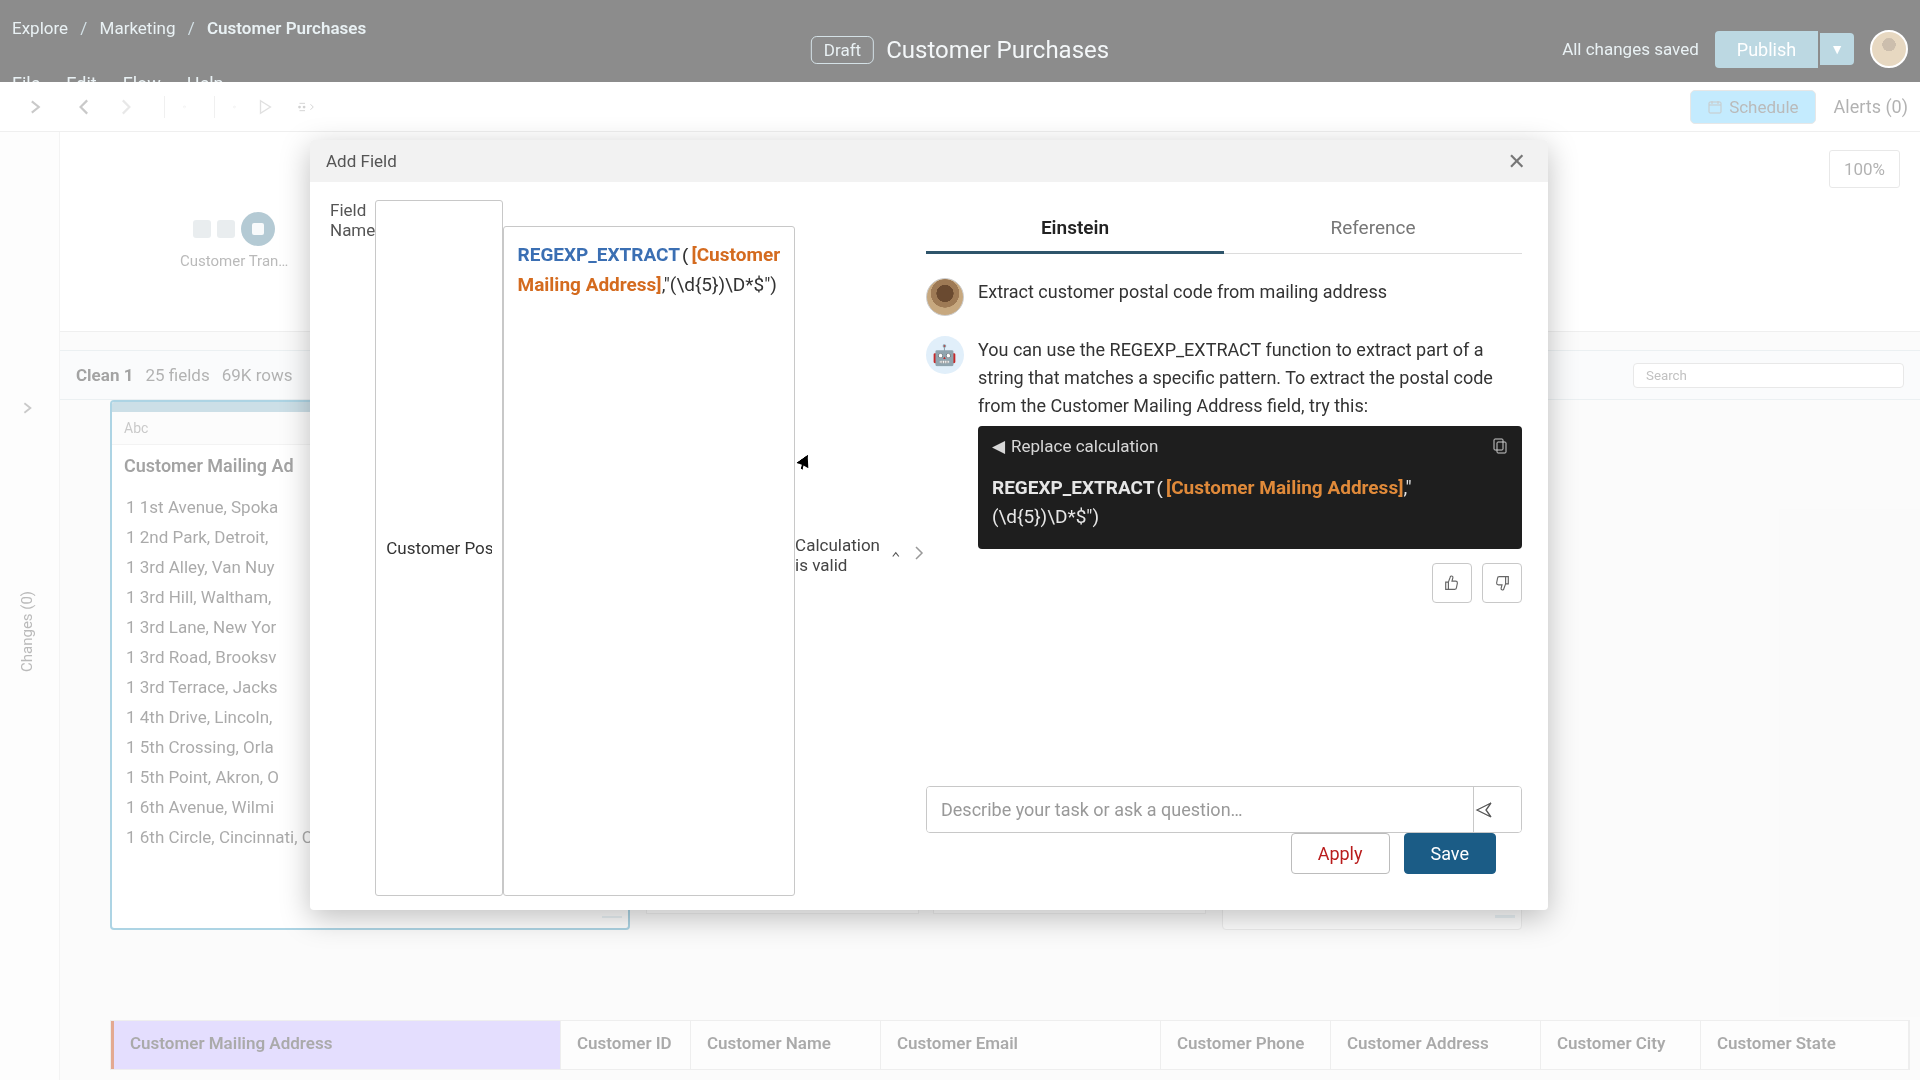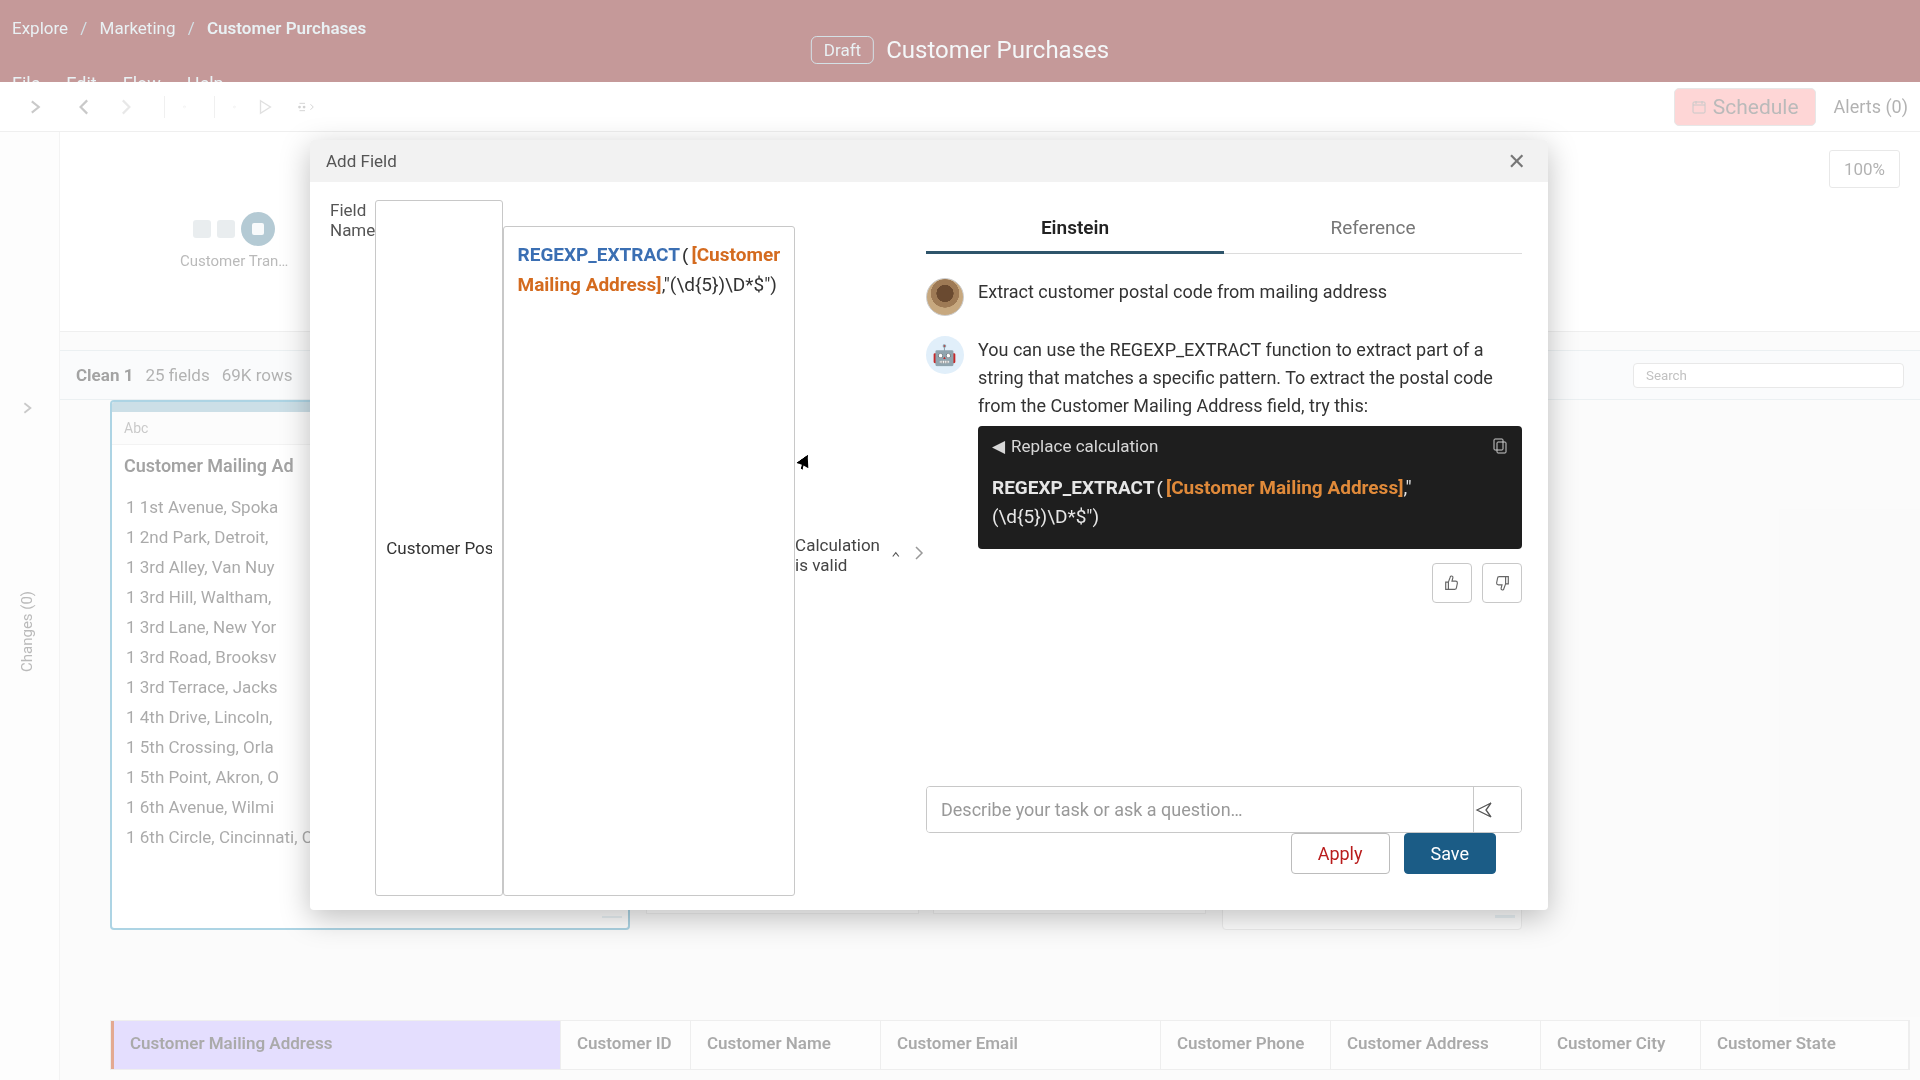--- a/index.html
+++ b/index.html
@@ -1,19 +1,19 @@
 <!DOCTYPE html>
 <html><head>
 <meta charset="utf-8">
 <style>
 * { box-sizing: border-box; margin: 0; padding: 0; font-family: -apple-system, BlinkMacSystemFont, "Segoe UI", Roboto, sans-serif; }
 body { width: 1920px; height: 1080px; background: #f5f5f5; overflow: hidden; position: relative; }
 
 
-.topbar { height: 104px; background: #7f1d1d; color: #cfe0e6; position: relative; }
+.topbar { height: 104px; background: #000000; color: #cfe0e6; position: relative; }
 .breadcrumb { position: absolute; top: 18px; left: 12px; font-size: 17px; color: #cfe0e6; }
 .breadcrumb span { color: #cfe0e6; }
 .breadcrumb .sep { margin: 0 8px; color: #9fbcc8; }
 .breadcrumb .current { font-weight: 600; }
 .menubar { position: absolute; bottom: 10px; left: 12px; display: flex; gap: 26px; font-size: 18px; }
 .menubar div { color: #cfe0e6; cursor: pointer; }
 .title-area { position: absolute; left: 50%; top: 36px; transform: translateX(-50%); display: flex; align-items: center; gap: 12px; }
 .draft-badge { border: 1.5px solid #9fbcc8; border-radius: 6px; padding: 3px 12px; font-size: 17px; color: #cfe0e6; }
 .doc-title { font-size: 24px; color: #e6eef1; font-weight: 400; }
 .top-right { position: absolute; right: 12px; top: 30px; display: flex; align-items: center; gap: 16px; }
@@ -25,21 +25,21 @@
 
 
 .dim-overlay { position:absolute; inset:0; background:rgba(255,255,255,0.55); z-index: 5; pointer-events:none; }
 
 
 .toolrow { position: absolute; top: 82px; left: 0; right: 0; height: 50px; background: #fff; border-bottom: 1px solid #dcdcdc; display:flex; align-items:center; padding: 0 12px; }
 .sidebar-toggle { width: 48px; display:flex; justify-content:center; color:#888; font-size:18px; }
 .tool-icons { display:flex; gap:18px; align-items:center; margin-left:14px; }
 .tool-icons .ic { width:22px; height:22px; color:#999; display:flex; align-items:center; justify-content:center; }
 .tool-right { margin-left:auto; display:flex; gap:18px; align-items:center; }
-.schedule-btn { border:1px solid #c9c9c9; border-radius:5px; padding:6px 16px; font-size:21px; color:#666; background:#fca5a5; display:flex; gap:6px; align-items:center; }
+.schedule-btn { border:1px solid #c9c9c9; border-radius:5px; padding:6px 16px; font-size:17px; color:#666; background:#7dd3fc; display:flex; gap:6px; align-items:center; }
 .alerts-txt { font-size:18px; color:#555; }
 
 
 .flow-canvas { position:absolute; top:132px; left:60px; right:0; height:200px; background:#fff; border-bottom:1px solid #dcdcdc; }
 .flow-node { position:absolute; left:120px; top:80px; text-align:center; }
 .flow-icons-row { display:flex; gap:6px; align-items:center; justify-content:center; margin-bottom:6px;}
 .flow-mini-icon{width:18px;height:18px;background:#cfd8dc;border-radius:3px;}
 .flow-circle { width:34px; height:34px; border-radius:50%; background:#5a8aa0; display:inline-flex; align-items:center; justify-content:center; color:#fff; }
 .flow-label { font-size:15px; color:#666; margin-top:6px; }
 .zoom-box { position:absolute; top:150px; right:20px; border:1px solid #ccc; background:#fff; padding:8px 14px; font-size:17px; color:#555; border-radius:3px; }
@@ -139,20 +139,26 @@
   </div>
   <div class="menubar">
     <div>File</div>
     <div>Edit</div>
     <div>Flow</div>
     <div>Help</div>
   </div>
   <div class="title-area">
     <div class="draft-badge">Draft</div>
     <div class="doc-title">Customer Purchases</div>
+  </div>
+  <div class="top-right">
+    <div class="saved-text">All changes saved</div>
+    <button class="publish-btn">Publish</button>
+    <button class="publish-caret">▼</button>
+    <div class="avatar"></div>
   </div>
 </div>
 
 <div class="toolrow">
   <div class="sidebar-toggle">
     <svg width="14" height="14" viewBox="0 0 10 10">
         <path d="M2 1 L7 5 L2 9" stroke="#888" stroke-width="1.5" fill="none"></path>
       </svg>
   </div>
   <div class="tool-icons">

